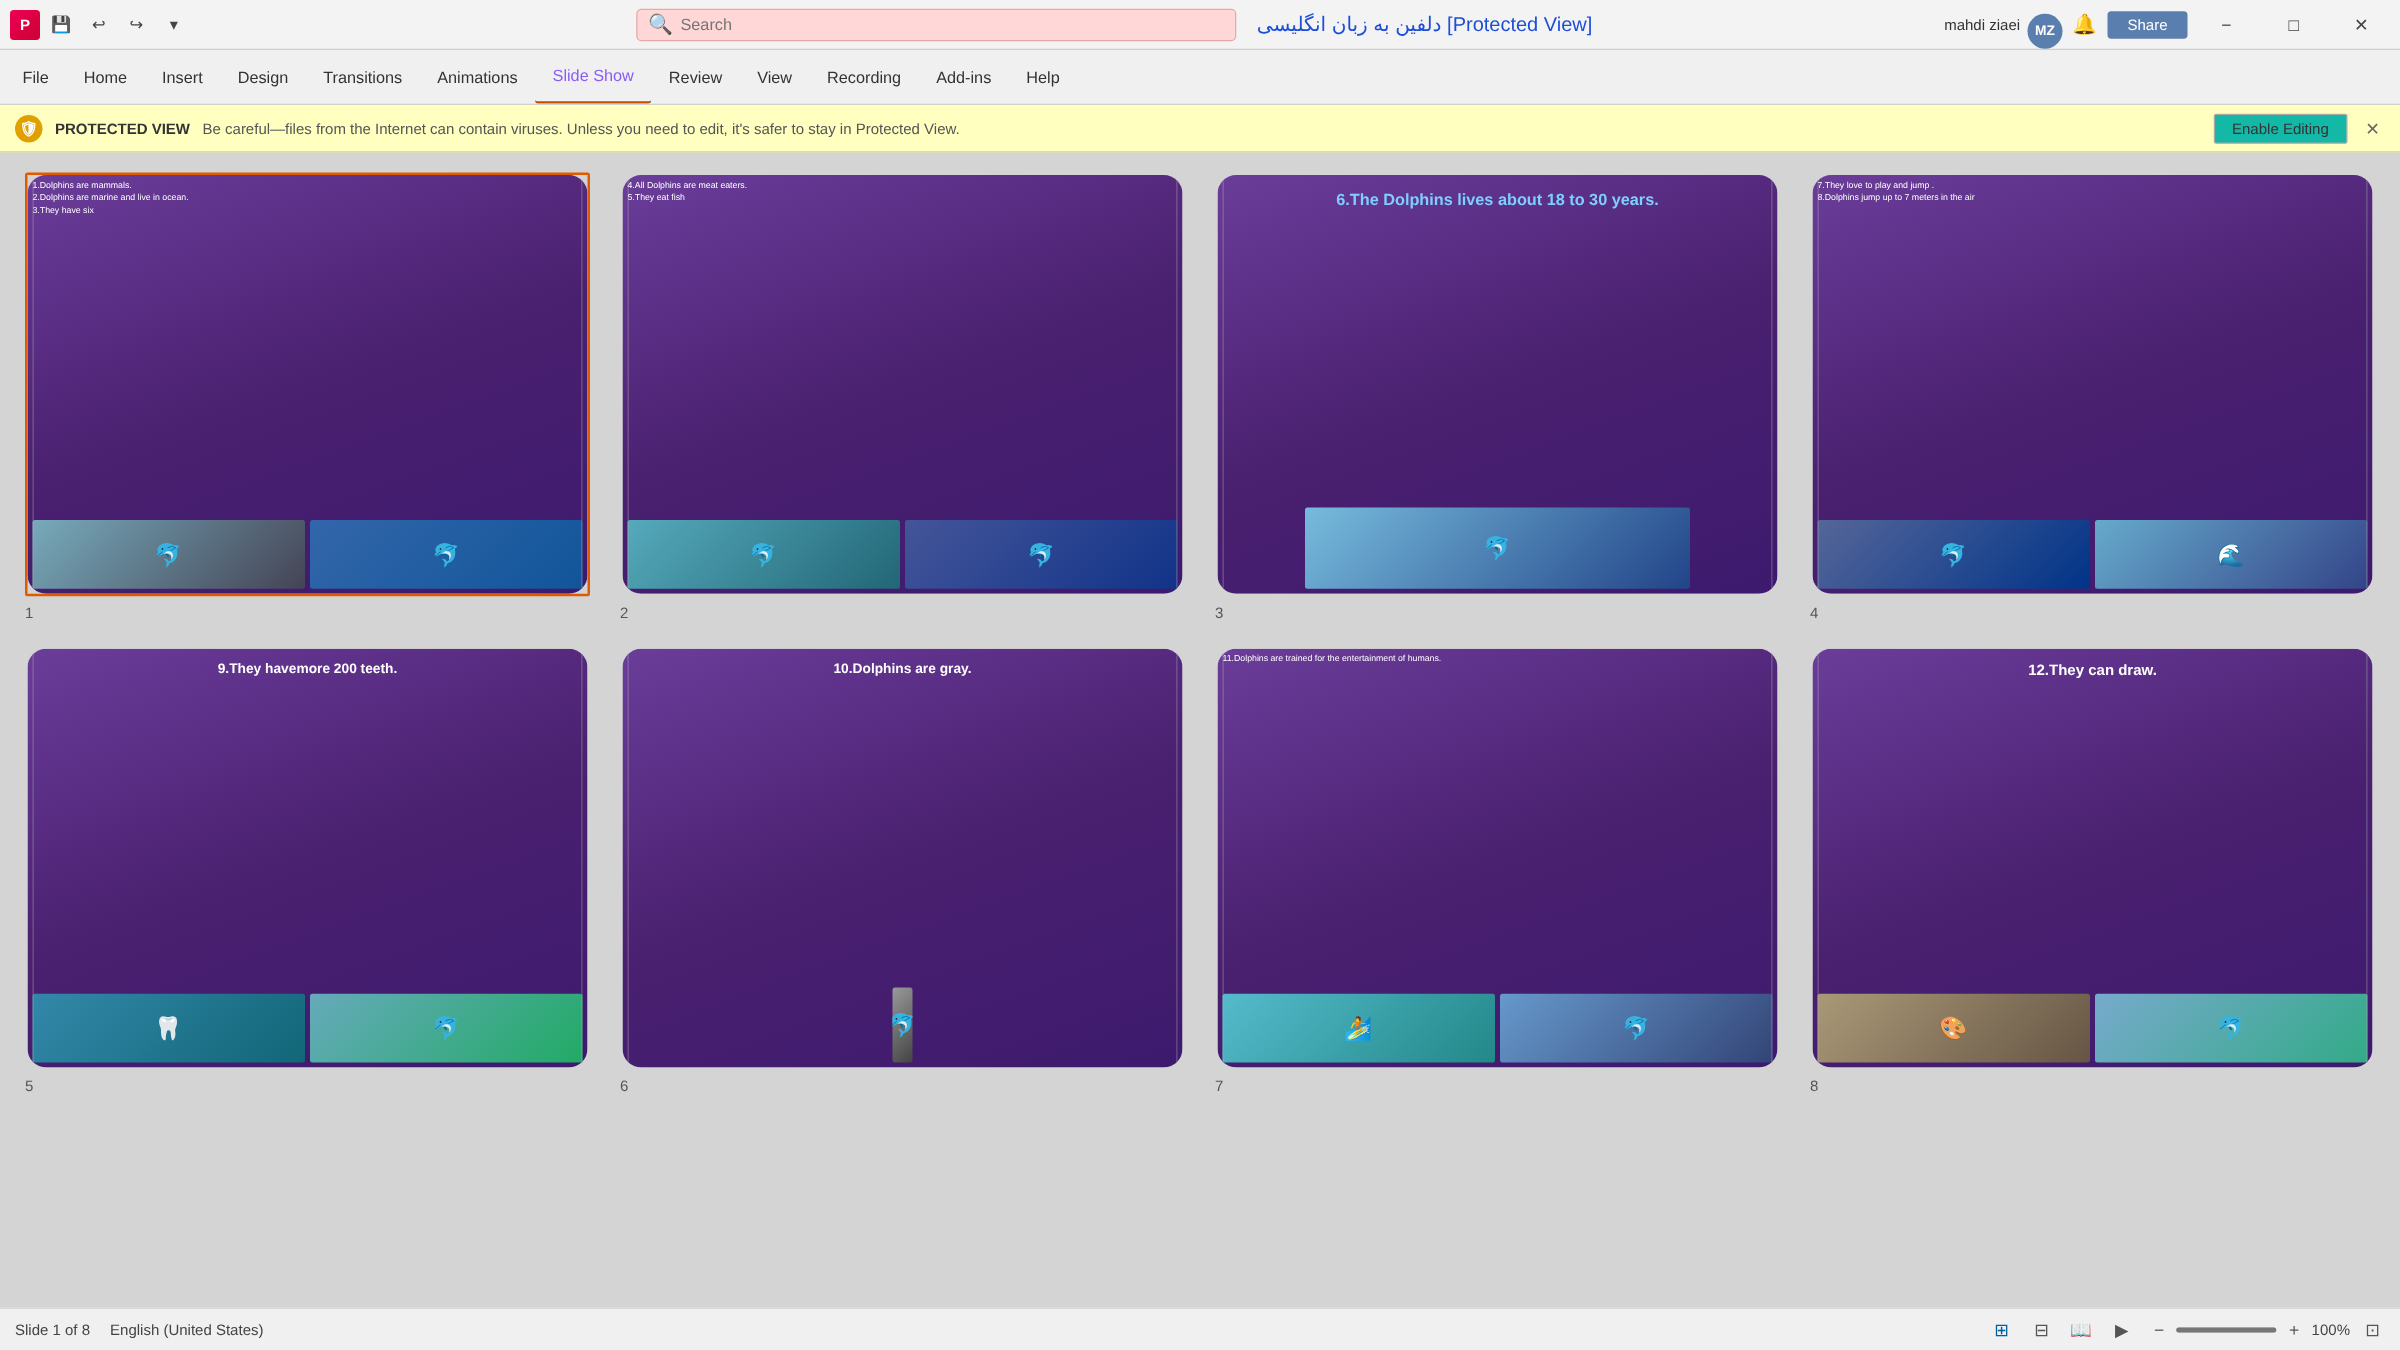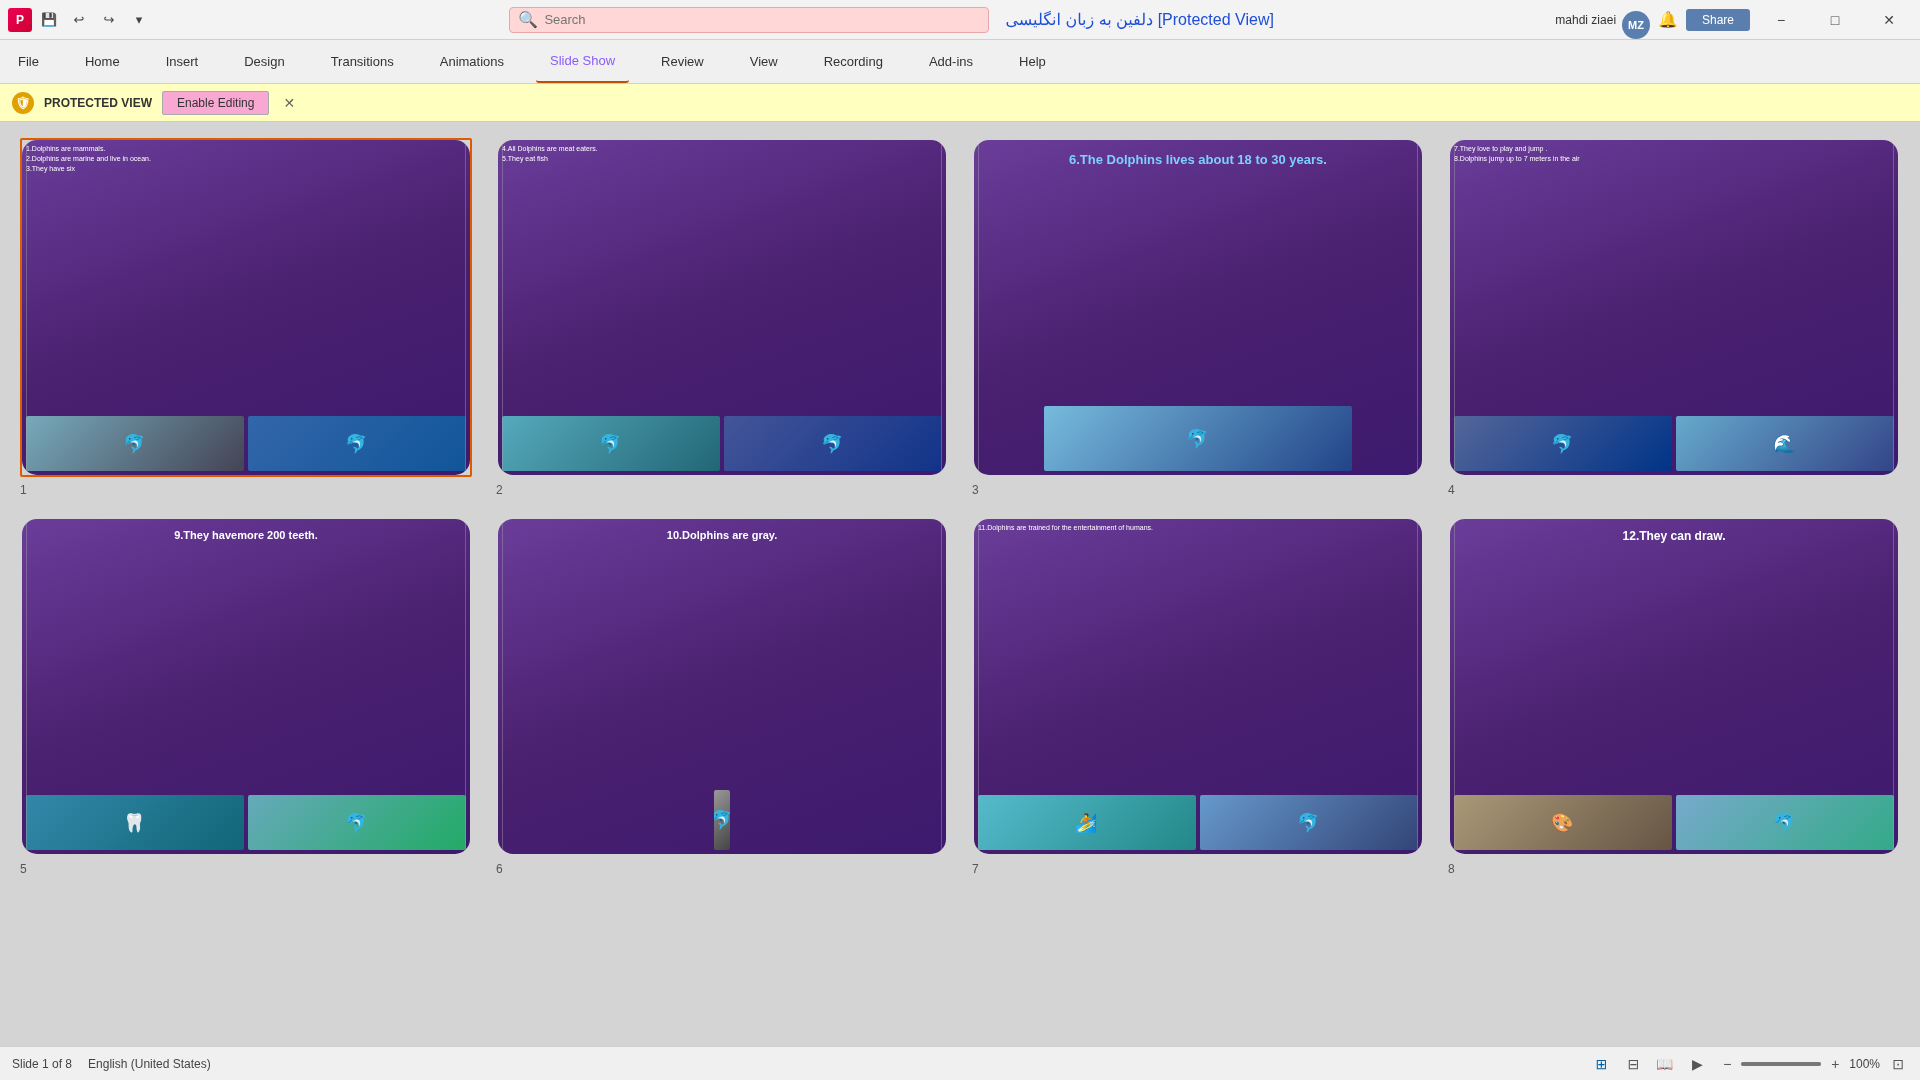--- a/index.html
+++ b/index.html
@@ -79,21 +79,21 @@
     }
 
     
     .ribbon {
       height: 44px;
       background: #f0f0f0;
       display: flex;
       align-items: center;
       padding: 0 4px;
       border-bottom: 1px solid #d0d0d0;
-      gap: 18px;
+      gap: 0;
     }
     .ribbon-tab {
       padding: 6px 14px;
       font-size: 13px; color: #333;
       cursor: pointer; border-radius: 3px;
       height: 100%;
       display: flex; align-items: center;
     }
     .ribbon-tab.active {
       color: #8b5cf6;
@@ -119,21 +119,21 @@
       flex-shrink: 0;
     }
     .protected-label {
       font-weight: bold; font-size: 12px; color: #333;
     }
     .protected-text {
       font-size: 12px; color: #555; flex: 1;
     }
     .enable-editing-btn {
       padding: 4px 14px;
-      background: #f9a8d4;
+      background: #14b8a6;
       border: 1px solid #aaa;
       border-radius: 2px;
       cursor: pointer; font-size: 12px; color: #333;
     }
     .protected-close {
       width: 20px; height: 20px;
       background: transparent; border: none; cursor: pointer;
       font-size: 14px; color: #666; display: flex; align-items: center; justify-content: center;
     }
 
@@ -322,20 +322,21 @@
   <div class="ribbon-tab">Review</div>
   <div class="ribbon-tab">View</div>
   <div class="ribbon-tab">Recording</div>
   <div class="ribbon-tab">Add-ins</div>
   <div class="ribbon-tab">Help</div>
 </div>
 
 <div class="protected-bar">
   <div class="protected-icon">🛡</div>
   <span class="protected-label">PROTECTED VIEW</span>
+  <span class="protected-text">Be careful—files from the Internet can contain viruses. Unless you need to edit, it's safer to stay in Protected View.</span>
   <button class="enable-editing-btn">Enable Editing</button>
   <button class="protected-close">✕</button>
 </div>
 
 <div class="main-area">
   <div class="slides-grid">
 
     <div class="slide-item">
       <div class="slide-thumb selected">
         <div class="slide-bg">

